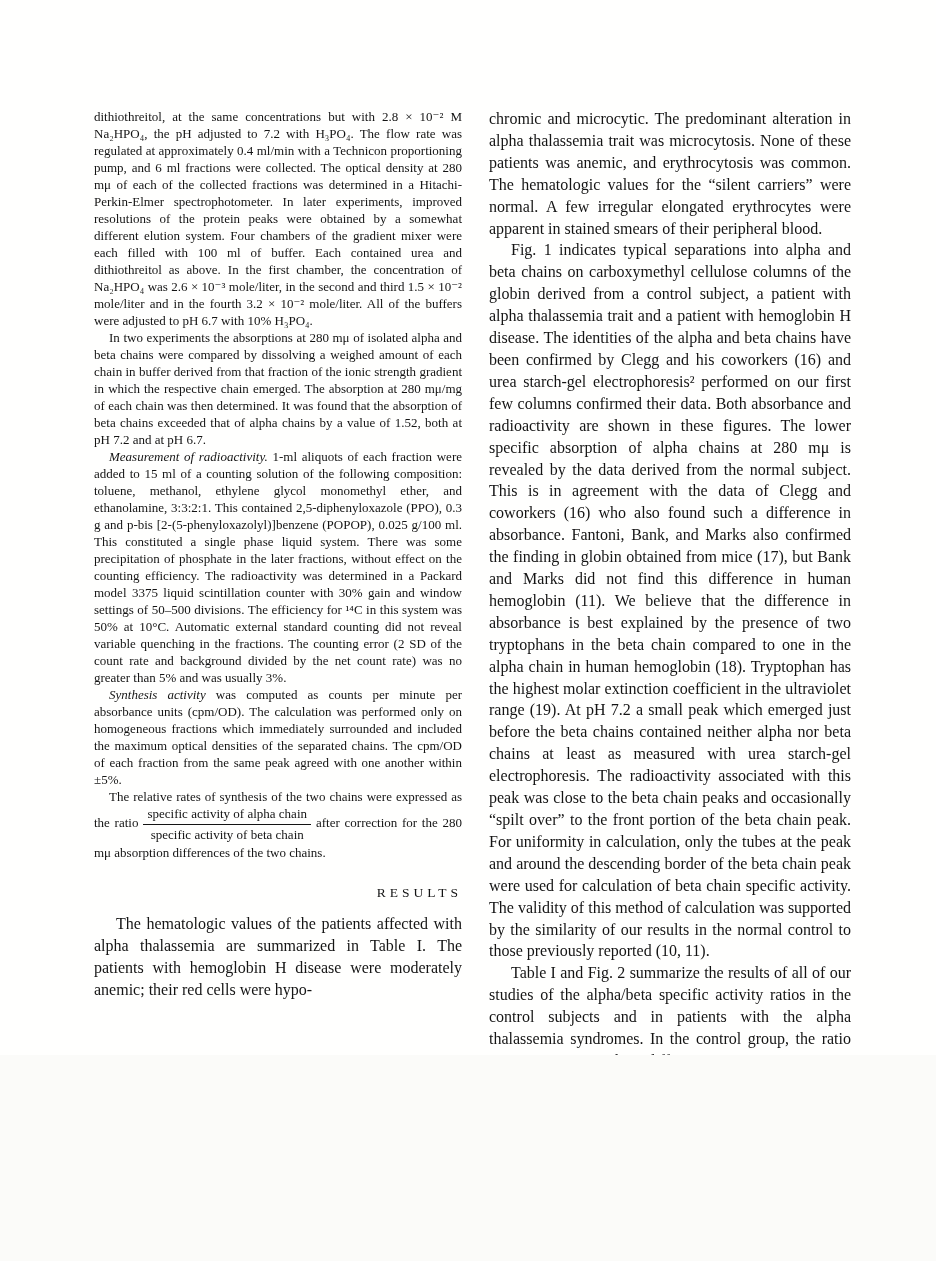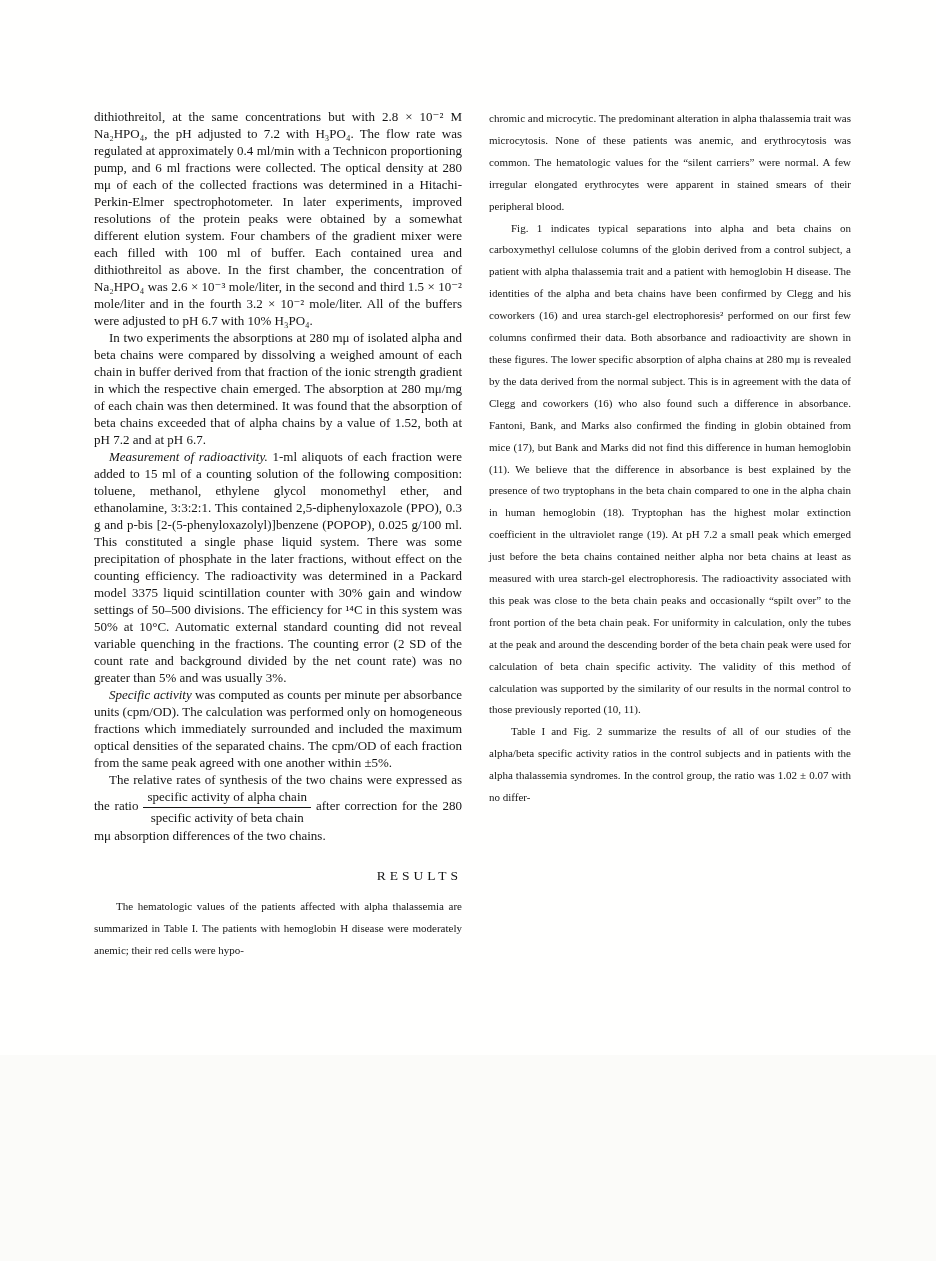--- a/index.html
+++ b/index.html
@@ -20,21 +20,21 @@
   .col-left  { left: 94px;  width: 368px; }
   .col-right { left: 489px; width: 362px; }
 
   p.methods {
     font-size: 13px;
     line-height: 17px;
     text-align: justify;
     margin: 0;
   }
   p.body-text {
-    font-size: 11px;
+    font-size: 16px;
     line-height: 21.9px;
     text-align: justify;
     margin: 0;
   }
   .indent-sm { text-indent: 15px; }
   .indent-lg { text-indent: 22px; }
   .ital { font-style: italic; }
 
   .results-heading {
     font-size: 13.5px;
@@ -79,21 +79,21 @@
 
 <div class="page">
 
   <div class="col col-left">
     <p class="methods">dithiothreitol, at the same concentrations but with 2.8 × 10⁻² M Na₂HPO₄, the pH adjusted to 7.2 with H₃PO₄. The flow rate was regulated at approximately 0.4 ml/min with a Technicon proportioning pump, and 6 ml fractions were collected. The optical density at 280 mμ of each of the collected fractions was determined in a Hitachi-Perkin-Elmer spectrophotometer. In later experiments, improved resolutions of the protein peaks were obtained by a somewhat different elution system. Four chambers of the gradient mixer were each filled with 100 ml of buffer. Each contained urea and dithiothreitol as above. In the first chamber, the concentration of Na₂HPO₄ was 2.6 × 10⁻³ mole/liter, in the second and third 1.5 × 10⁻² mole/liter and in the fourth 3.2 × 10⁻² mole/liter. All of the buffers were adjusted to pH 6.7 with 10% H₃PO₄.</p>
 
     <p class="methods indent-sm">In two experiments the absorptions at 280 mμ of isolated alpha and beta chains were compared by dissolving a weighed amount of each chain in buffer derived from that fraction of the ionic strength gradient in which the respective chain emerged. The absorption at 280 mμ/mg of each chain was then determined. It was found that the absorption of beta chains exceeded that of alpha chains by a value of 1.52, both at pH 7.2 and at pH 6.7.</p>
 
     <p class="methods indent-sm"><span class="ital">Measurement of radioactivity.</span><span> 1-ml aliquots of each fraction were added to 15 ml of a counting solution of the following composition: toluene, methanol, ethylene glycol monomethyl ether, and ethanolamine, 3:3:2:1. This contained 2,5-diphenyloxazole (PPO), 0.3 g and p-bis [2-(5-phenyloxazolyl)]benzene (POPOP), 0.025 g/100 ml. This constituted a single phase liquid system. There was some precipitation of phosphate in the later fractions, without effect on the counting efficiency. The radioactivity was determined in a Packard model 3375 liquid scintillation counter with 30% gain and window settings of 50–500 divisions. The efficiency for ¹⁴C in this system was 50% at 10°C. Automatic external standard counting did not reveal variable quenching in the fractions. The counting error (2 SD of the count rate and background divided by the net count rate) was no greater than 5% and was usually 3%.</span></p>
 
-    <p class="methods indent-sm"><span class="ital">Specific activity</span><span> was computed as counts per minute per absorbance units (cpm/OD). The calculation was performed only on homogeneous fractions which immediately surrounded and included the maximum optical densities of the separated chains. The cpm/OD of each fraction from the same peak agreed with one another within ±5%.</span></p>
+    <p class="methods indent-sm"><span class="ital">Synthesis activity</span><span> was computed as counts per minute per absorbance units (cpm/OD). The calculation was performed only on homogeneous fractions which immediately surrounded and included the maximum optical densities of the separated chains. The cpm/OD of each fraction from the same peak agreed with one another within ±5%.</span></p>
 
     <p class="methods indent-sm"><span>The relative rates of synthesis of the two chains were expressed as the ratio</span><span class="fraction"><span class="num">specific activity of alpha chain</span><span class="den">specific activity of beta chain</span></span><span>after correction for the 280 mμ absorption differences of the two chains.</span></p>
 
     <h2 class="results-heading">RESULTS</h2>
 
     <p class="body-text indent-lg">The hematologic values of the patients affected with alpha thalassemia are summarized in Table I. The patients with hemoglobin H disease were moderately anemic; their red cells were hypo-</p>
   </div>
 
   <div class="col col-right">
     <p class="body-text">chromic and microcytic. The predominant alteration in alpha thalassemia trait was microcytosis. None of these patients was anemic, and erythrocytosis was common. The hematologic values for the “silent carriers” were normal. A few irregular elongated erythrocytes were apparent in stained smears of their peripheral blood.</p>

